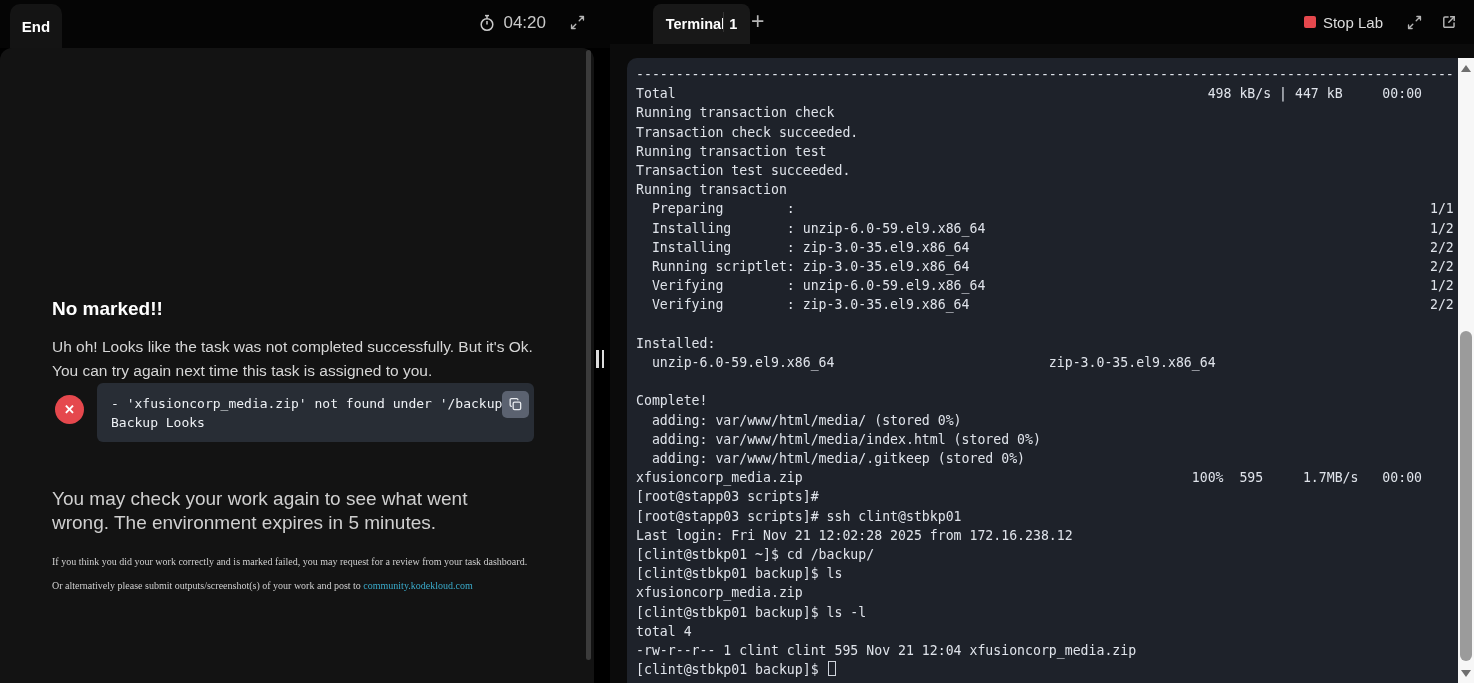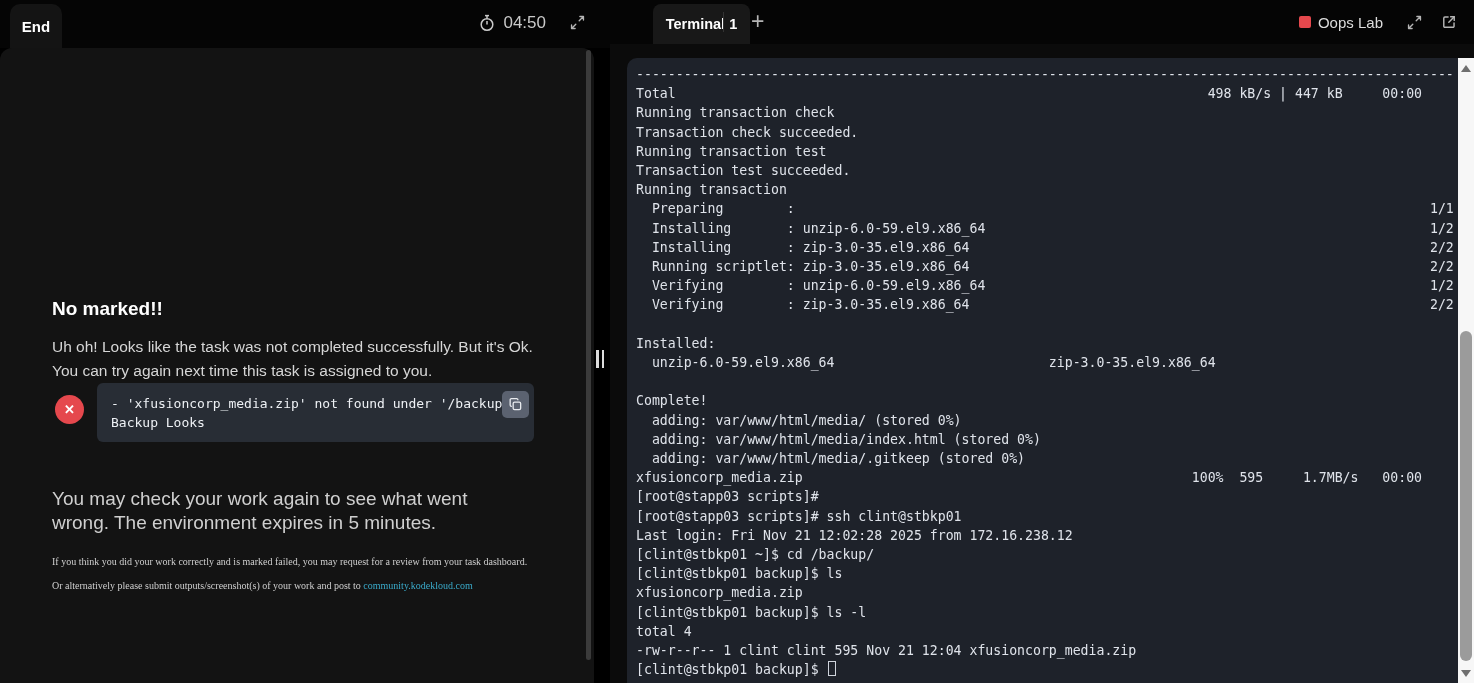--- a/index.html
+++ b/index.html
@@ -101,21 +101,21 @@
   <section class="left-panel">
     <div class="lp-header">
       <div class="lp-tab">End</div>
       <div class="lp-timer">
         <svg width="18" height="18" viewBox="0 0 18 18" fill="none" stroke="#c9c9c9" stroke-width="1.5">
           <circle cx="9" cy="10.5" r="5.8"></circle>
           <line x1="9" y1="10.5" x2="9" y2="7"></line>
           <line x1="7" y1="1.6" x2="11" y2="1.6"></line>
           <line x1="9" y1="1.6" x2="9" y2="4.2"></line>
         </svg>
-        <span>04:50</span>
+        <span>04:20</span>
       </div>
       <button class="icon-btn lp-expand">
         <svg width="17" height="17" viewBox="0 0 20 20" fill="none" stroke="#b5b5b5" stroke-width="1.6" stroke-linecap="round">
           <path d="M12 8 L17 3 M17 3 h-4.2 M17 3 v4.2"></path>
           <path d="M8 12 L3 17 M3 17 h4.2 M3 17 v-4.2"></path>
         </svg>
       </button>
     </div>
 
     <div class="lp-content">
@@ -153,21 +153,21 @@
 
   <section class="right-panel">
     <div class="rp-header">
       <div class="rp-tab">Terminal 1</div>
       <div class="rp-tab-sep"></div>
       <button class="rp-add">+</button>
 
       <div class="rp-right">
         <button class="stop-lab">
           <span class="stop-square"></span>
-          <span>Oops Lab</span>
+          <span>Stop Lab</span>
         </button>
         <button class="icon-btn">
           <svg width="17" height="17" viewBox="0 0 20 20" fill="none" stroke="#b5b5b5" stroke-width="1.6" stroke-linecap="round">
             <path d="M12 8 L17 3 M17 3 h-4.2 M17 3 v4.2"></path>
             <path d="M8 12 L3 17 M3 17 h4.2 M3 17 v-4.2"></path>
           </svg>
         </button>
         <button class="icon-btn">
           <svg width="18" height="18" viewBox="0 0 20 20" fill="none" stroke="#b5b5b5" stroke-width="1.6" stroke-linecap="round" stroke-linejoin="round">
             <path d="M9 4.5 H5.4 A1.2 1.2 0 0 0 4.2 5.7 v9 a1.2 1.2 0 0 0 1.2 1.2 h9 a1.2 1.2 0 0 0 1.2 -1.2 V11"></path>

